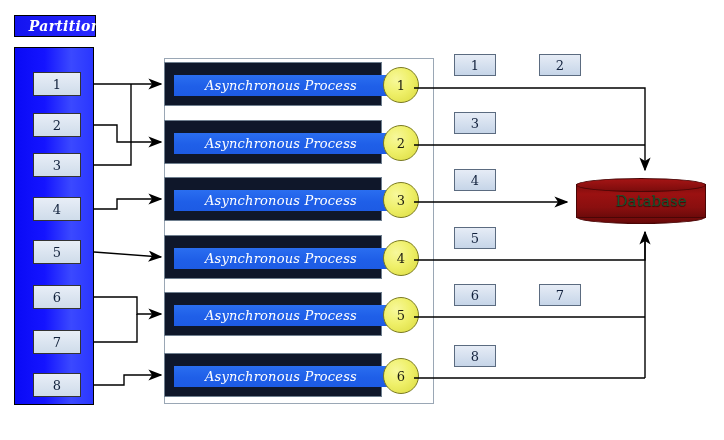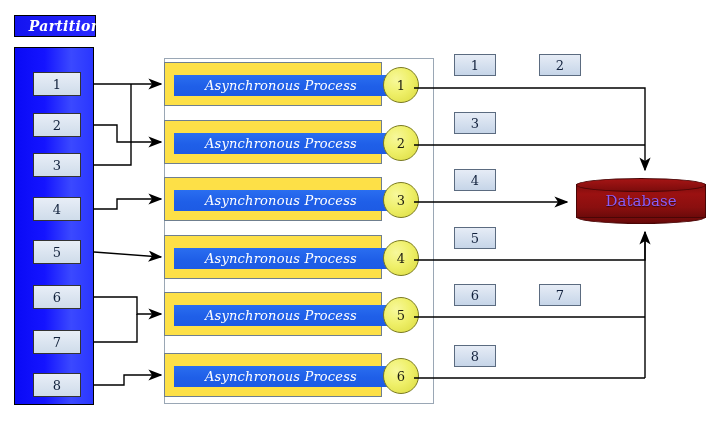--- a/index.html
+++ b/index.html
@@ -39,21 +39,21 @@
     color:#d8f7f7;font-size:14px;
     font-family:"DejaVu Serif","Liberation Serif",serif;
     letter-spacing:.4px;
   }
   .consumer-box{
     position:absolute;left:164px;top:58px;width:270px;height:346px;
     border:1px solid #9aa7b5;box-sizing:border-box;background:transparent;
   }
   .proc-row{
     position:absolute;left:164px;width:218px;height:44px;
-    background:#fde047;border:1px solid #6f7f8f;box-sizing:border-box;padding-left:47px;
+    background:#0f172a;border:1px solid #6f7f8f;box-sizing:border-box;padding-left:47px;
   }
   .proc-band{
     position:absolute;left:9px;top:12px;width:214px;height:21px;
     background:linear-gradient(to bottom,#2a6ef0,#1f5fe8 55%,#1d5be4);
     display:flex;align-items:center;justify-content:center;
     color:#ffffff;font-size:13px;
     font-family:"DejaVu Serif","Liberation Serif",serif;font-style:italic;
     white-space:nowrap;letter-spacing:.2px;
   }
   .proc-circle{
@@ -90,23 +90,24 @@
     border:1px solid #4a0606;box-sizing:border-box;
   }
   .db-bot{
     position:absolute;left:0;top:32px;width:130px;height:14px;border-radius:50%;
     background:linear-gradient(to bottom,#8a0f0f,#680909);
     border:1px solid #4a0606;box-sizing:border-box;
   }
   .db-text{
     position:absolute;left:0;top:6px;width:130px;height:34px;
     display:flex;align-items:center;justify-content:center;
-    color:#8b5cf6;font-size:15px;
+    color:#14532d;font-size:15px;
     font-family:"DejaVu Serif","Liberation Serif",serif;
     text-shadow:0 1px 1px rgba(0,0,0,.6);
+    padding-left:10px;
   }
 
   svg.wires{position:absolute;left:0;top:0;width:724px;height:440px;pointer-events:none;}
 </style>
 </head>
 <body>
 
 <div id="stage">
 
   <div class="partition-label">Partition</div>

